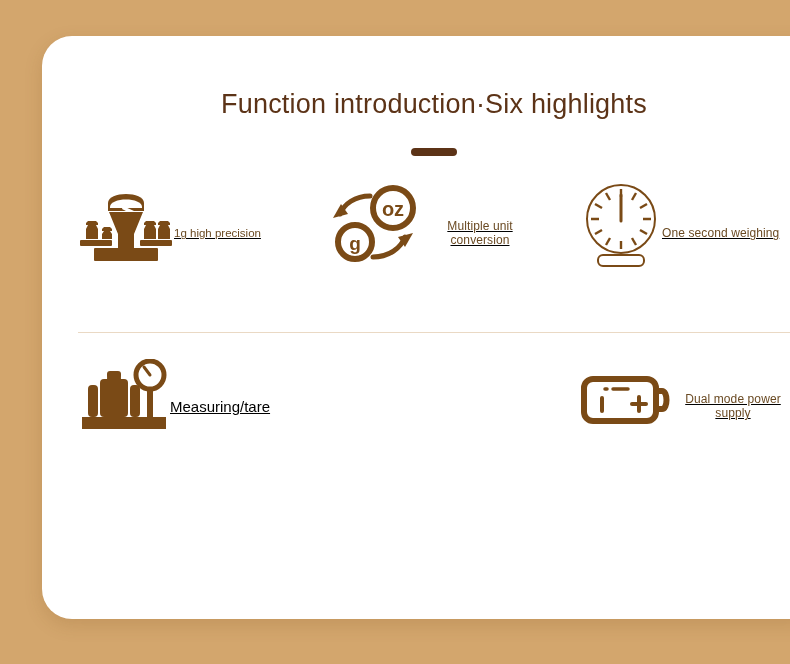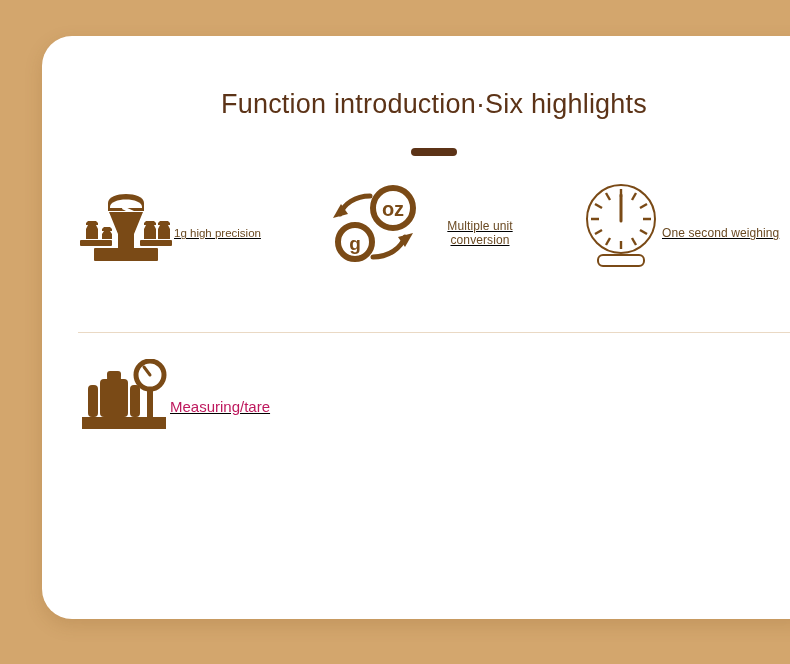--- a/index.html
+++ b/index.html
@@ -78,21 +78,21 @@
   }
   .caption.small {
     font-size: 12px;
     letter-spacing: 0.1px;
   }
   .caption.medium {
     font-size: 11.5px;
   }
   .caption.large {
     font-size: 15px;
-    color: #be185d;
+    color: #000000;
   }
   .divider {
     height: 1px;
     background: #ead9c4;
     margin: 6px 36px 0 36px;
   }
   svg { display: block; }
 </style>
 </head>
 <body>
@@ -184,18 +184,32 @@
               <rect x="29" y="12" width="14" height="8" rx="3" fill="#7a4a16"></rect>
               <circle cx="72" cy="16" r="14" fill="none" stroke="#7a4a16" stroke-width="5"></circle>
               <line x1="72" y1="16" x2="66" y2="8" stroke="#7a4a16" stroke-width="3" stroke-linecap="round"></line>
               <rect x="69" y="30" width="6" height="28" fill="#7a4a16"></rect>
               <rect x="4" y="58" width="84" height="12" fill="#7a4a16"></rect>
             </svg>
           </div>
           <div class="caption large">Measuring/tare</div>
         </div>
 
+        <div class="cell">
+          <div class="icon-box">
+            <svg width="96" height="64" viewBox="0 0 96 64" aria-hidden="true">
+              <rect x="4" y="12" width="72" height="42" rx="9" fill="none" stroke="#7a4a16" stroke-width="6"></rect>
+              <path d="M76 24 L82 24 C88 24 88 42 82 42 L76 42" fill="none" stroke="#7a4a16" stroke-width="6" stroke-linejoin="round"></path>
+              <line x1="22" y1="31" x2="22" y2="44" stroke="#7a4a16" stroke-width="4" stroke-linecap="round"></line>
+              <line x1="52" y1="37" x2="66" y2="37" stroke="#7a4a16" stroke-width="4" stroke-linecap="round"></line>
+              <line x1="59" y1="30" x2="59" y2="44" stroke="#7a4a16" stroke-width="4" stroke-linecap="round"></line>
+              <line x1="25" y1="22" x2="27" y2="22" stroke="#7a4a16" stroke-width="3.5" stroke-linecap="round"></line>
+              <line x1="33" y1="22" x2="48" y2="22" stroke="#7a4a16" stroke-width="3.5" stroke-linecap="round"></line>
+            </svg>
+          </div>
+          <div class="caption small">Dual mode power supply</div>
+        </div>
 
       </div>
 
     </div>
   </div>
 </div>
 
 </body></html>

